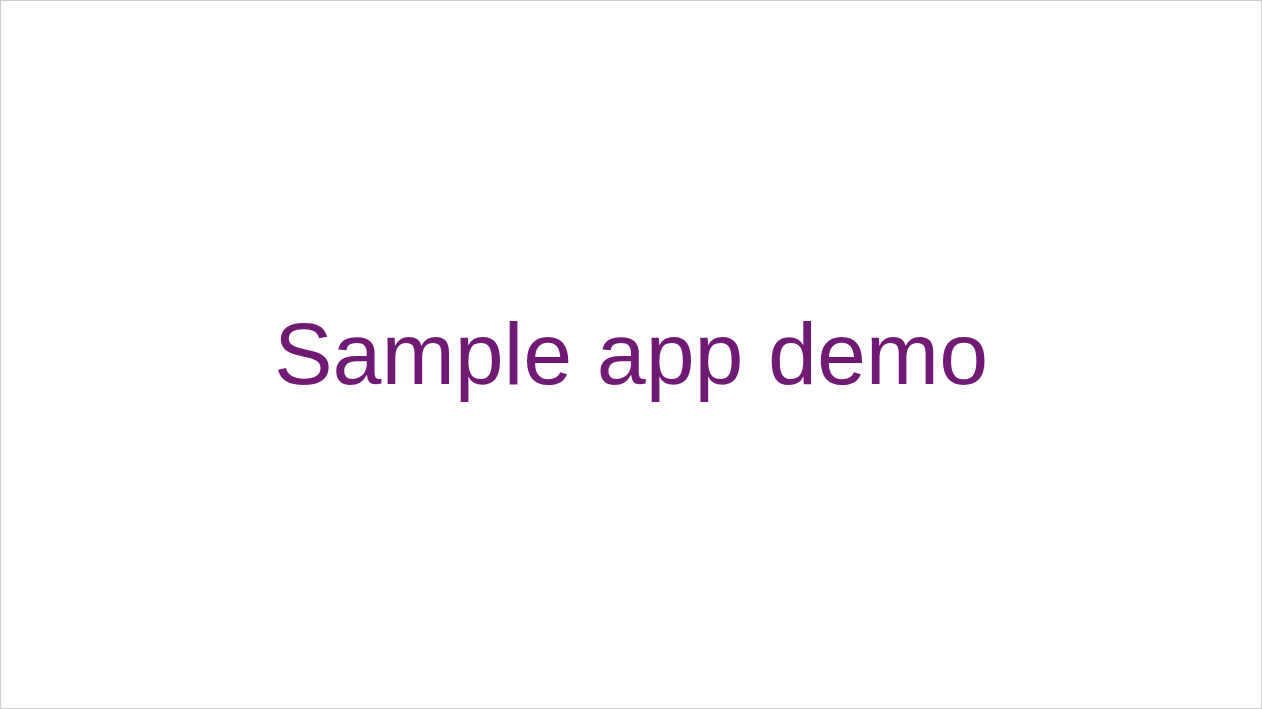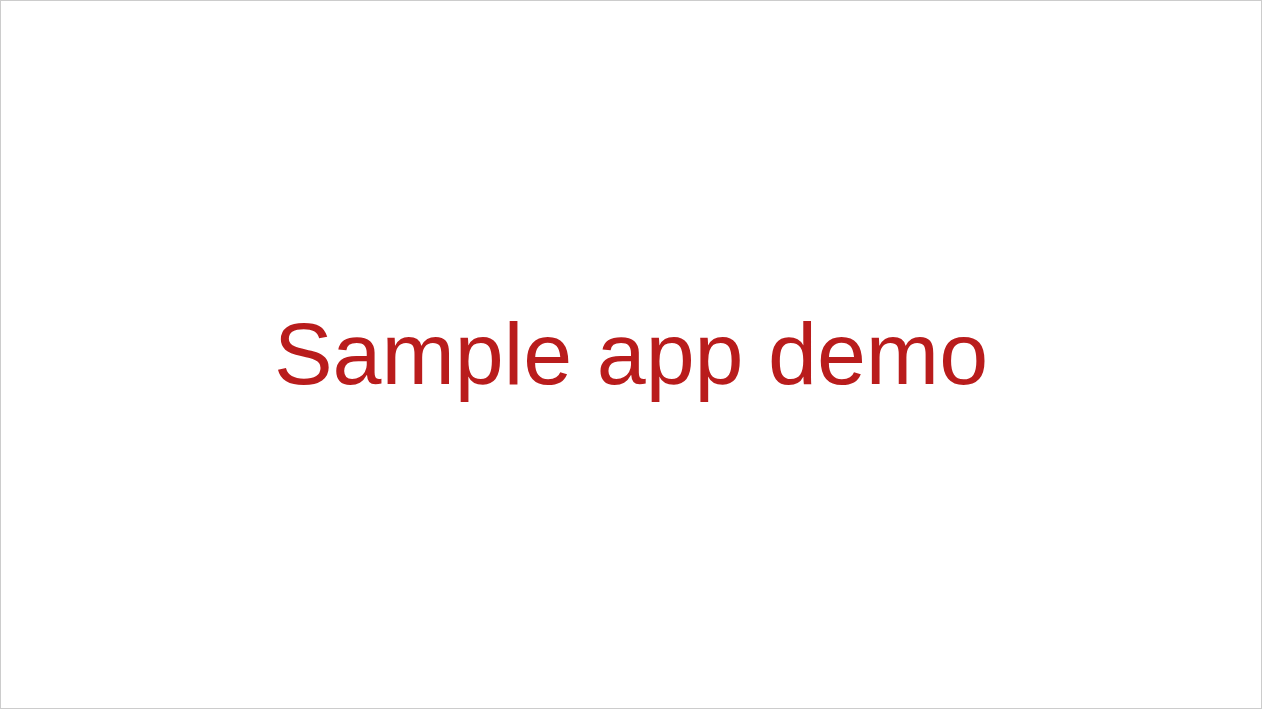--- a/index.html
+++ b/index.html
@@ -18,21 +18,21 @@
       font-family: "Segoe UI", "Segoe UI Light", -apple-system, BlinkMacSystemFont, "Helvetica Neue", Arial, sans-serif;
       overflow: hidden;
     }
     .slide-content {
       width: 100%;
       text-align: center;
     }
     .title-text {
       font-size: 88px;
       font-weight: 300;
-      color: #b91c1c;
+      color: #701a75;
       letter-spacing: 0px;
       line-height: 1.1;
     }
   </style>
 </head>
 <body>
 
 <div class="slide-content">
   <h1 class="title-text">Sample app demo</h1>
 </div>

